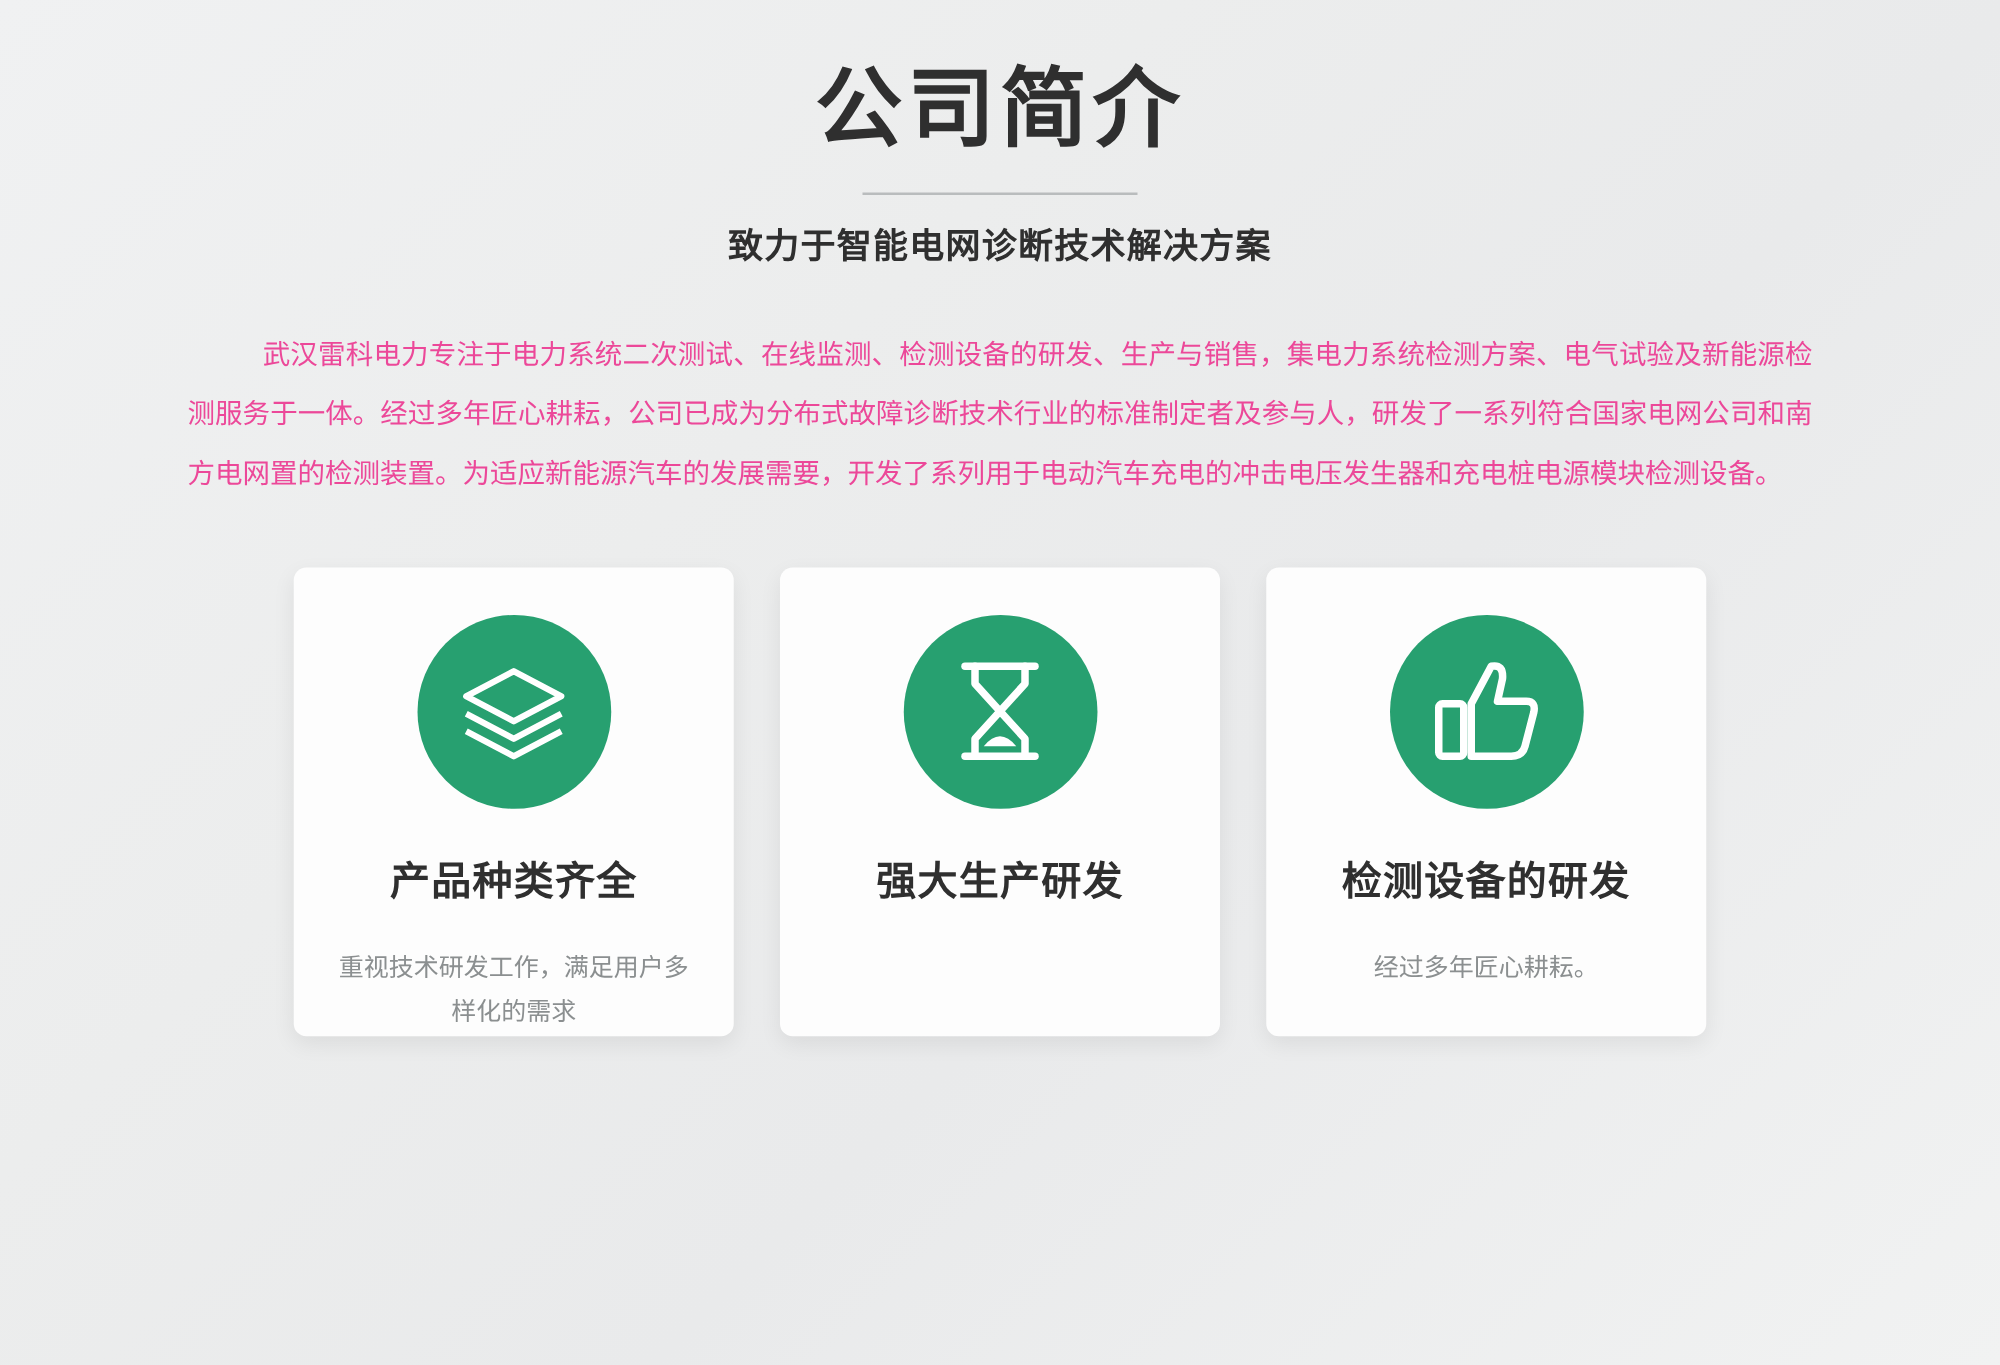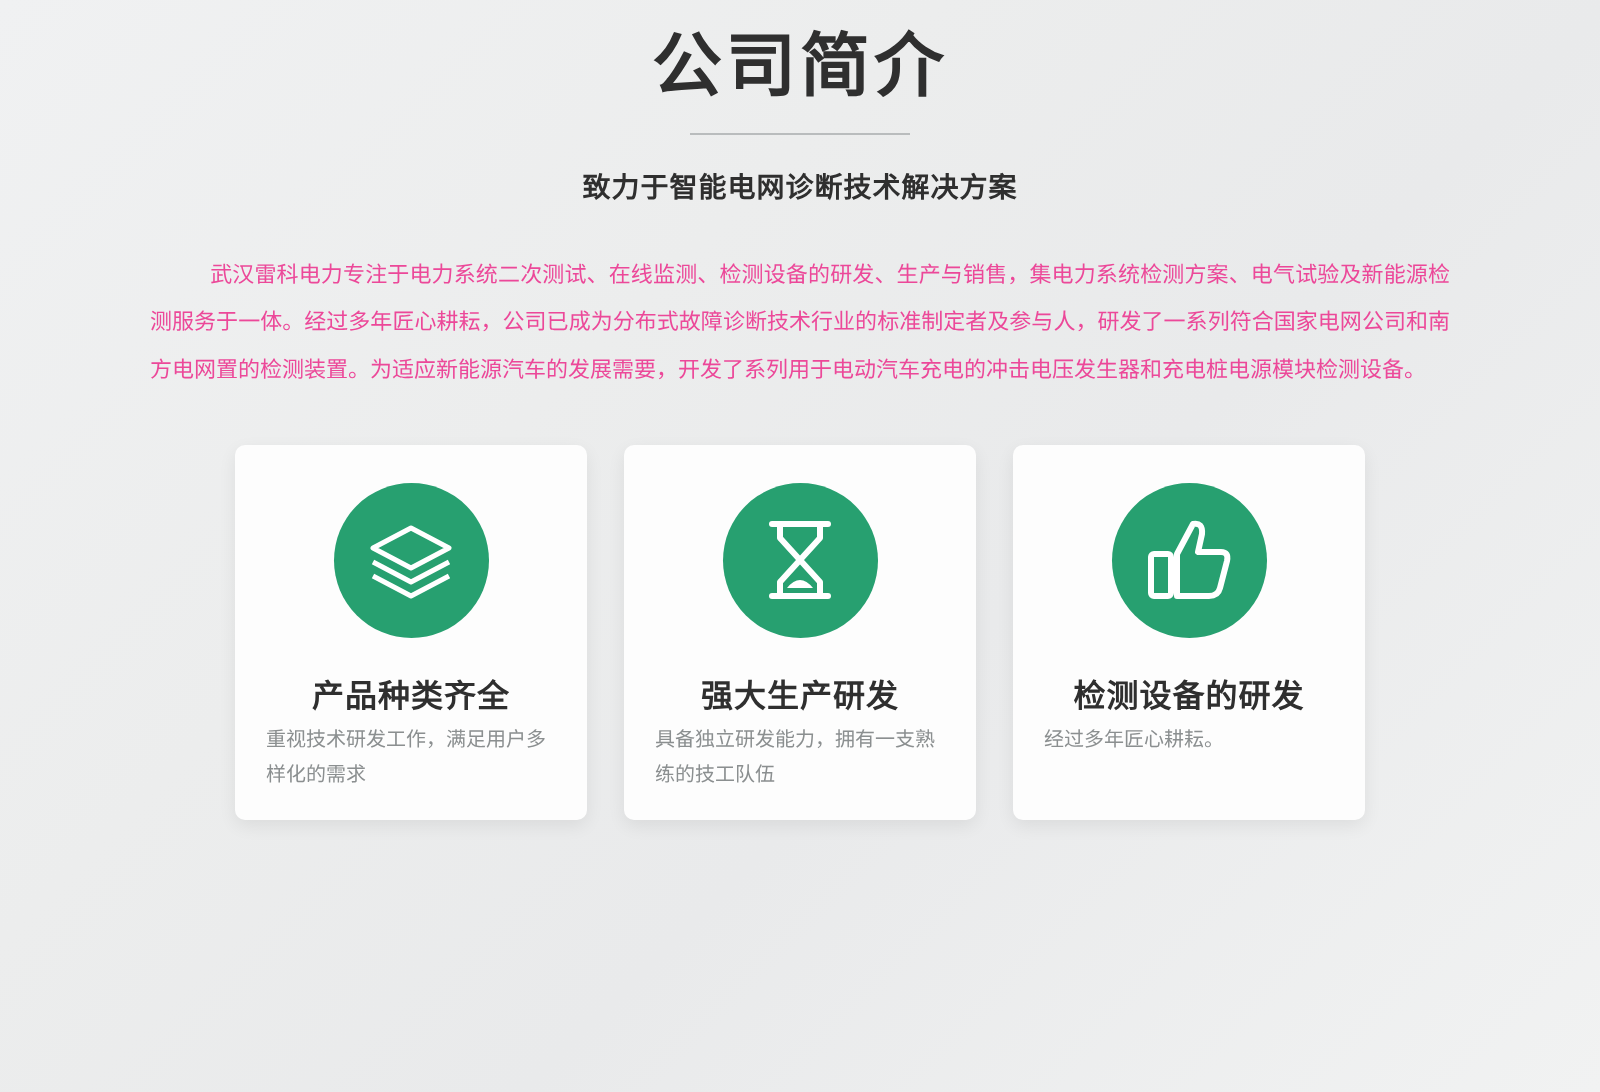--- a/index.html
+++ b/index.html
@@ -20,42 +20,42 @@
     inset: 0;
     display: flex;
     flex-direction: column;
     align-items: center;
   }
 
   
   .header {
     width: 100%;
     text-align: center;
-    padding-top: 28px;
+    padding-top: 49px;
   }
   .main-title {
     font-size: 70px;
     font-weight: bold;
     letter-spacing: 4px;
     color: #2f2f2f;
     line-height: 1.1;
     margin: 0;
   }
   .title-rule {
     width: 220px;
     height: 2px;
     background: #b9bcbd;
     margin: 28px auto 0 auto;
   }
   .subtitle {
     font-size: 28px;
     font-weight: bold;
     color: #2f2f2f;
     letter-spacing: 1px;
-    margin-top: 30px;
+    margin-top: 18px;
   }
 
   
   .intro {
     width: 1300px;
     margin-top: 46px;
     font-size: 22px;
     line-height: 2.15;
     color: #ec4899;
     text-align: justify;
@@ -96,25 +96,25 @@
   }
   .card-icon svg { display: block; }
   .card-title {
     margin-top: 32px;
     font-size: 32px;
     font-weight: bold;
     color: #2f2f2f;
     letter-spacing: 1px;
   }
   .card-desc {
-    margin-top: 6px;
+    margin-top: 33px;
     font-size: 20px;
     line-height: 1.75;
     color: #8b8f90;
-    text-align: left;
+    text-align: center;
     width: 290px;
   }
 </style>
 </head>
 <body>
 
 <div class="page">
 
   <div class="header">
     <h1 class="main-title">公司简介</h1>
@@ -146,21 +146,20 @@
           <g fill="none" stroke="#ffffff" stroke-width="6" stroke-linejoin="round" stroke-linecap="round">
             <line x1="18" y1="10" x2="74" y2="10"></line>
             <line x1="18" y1="82" x2="74" y2="82"></line>
             <path d="M26 10 L26 24 L46 46 L26 68 L26 82"></path>
             <path d="M66 10 L66 24 L46 46 L66 68 L66 82"></path>
           </g>
           <path d="M33 74 Q46 58 59 74 Z" fill="#ffffff"></path>
         </svg>
       </div>
       <div class="card-title">强大生产研发</div>
-      <div class="card-desc">具备独立研发能力，拥有一支熟练的技工队伍</div>
     </div>
 
     <div class="card">
       <div class="card-icon">
         <svg width="92" height="92" viewBox="0 0 92 92" aria-hidden="true">
           <g fill="none" stroke="#ffffff" stroke-width="6" stroke-linejoin="round" stroke-linecap="round">
             <rect x="8" y="40" width="20" height="42" rx="3"></rect>
             <path d="M34 82 L34 40 L50 10 Q60 8 59 20 L55 38 L78 38 Q86 38 84 47 L77 74 Q75 82 66 82 Z"></path>
           </g>
         </svg>

